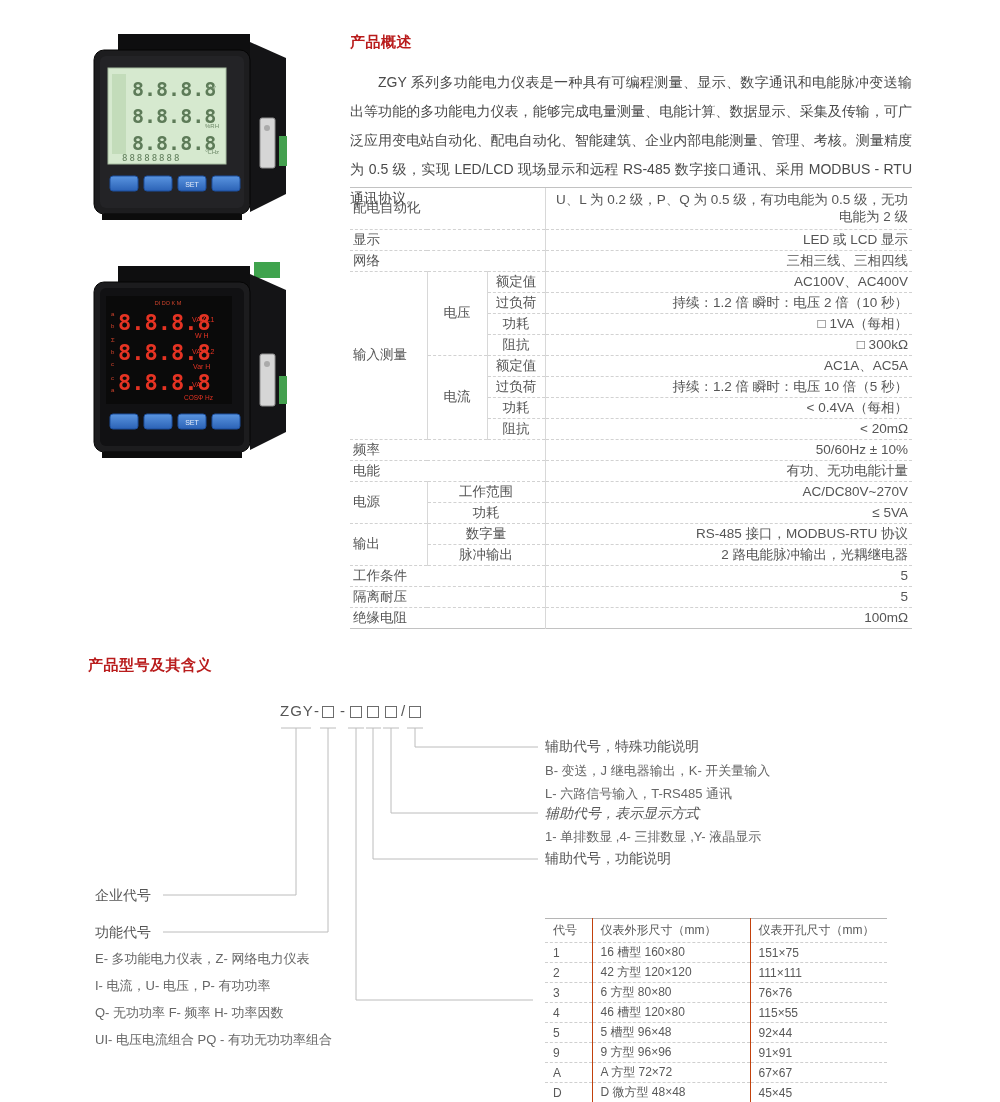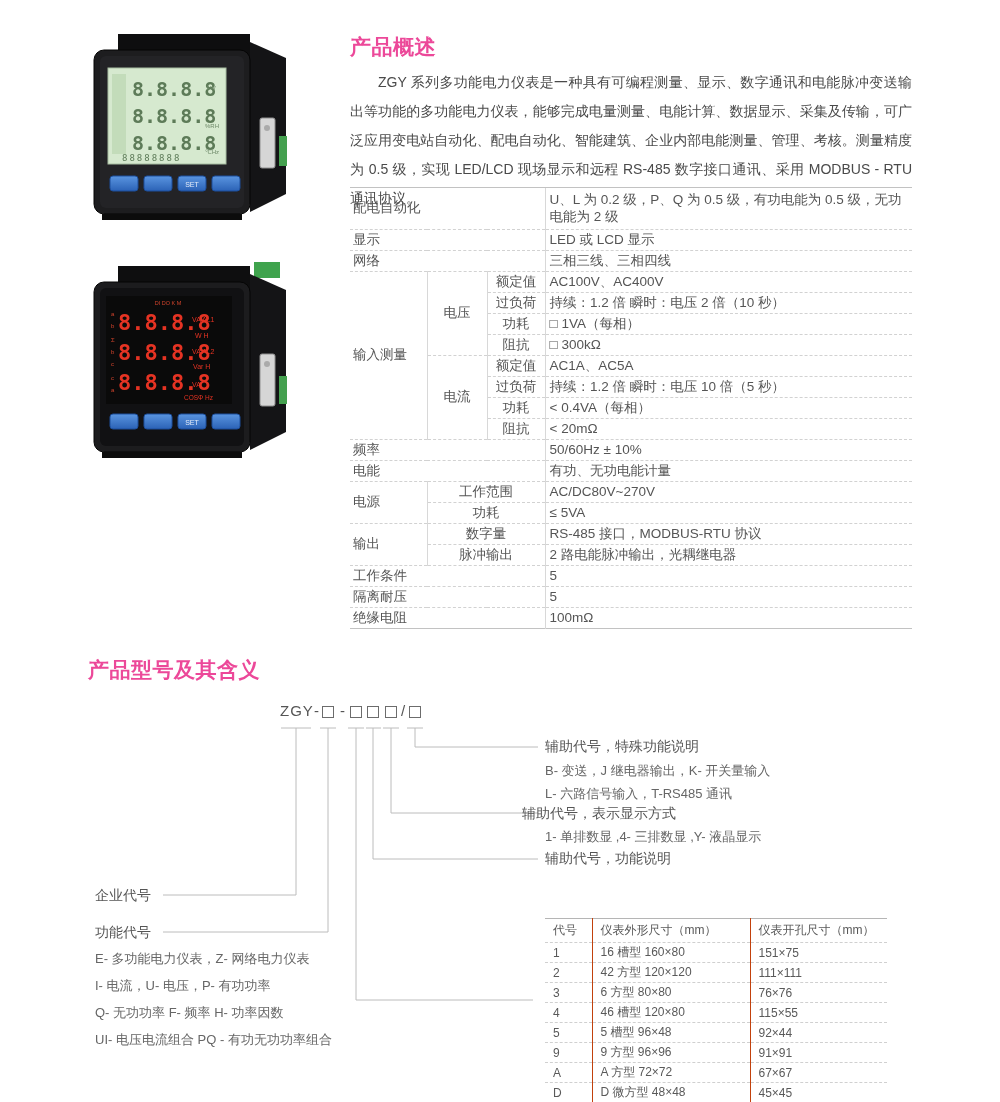--- a/index.html
+++ b/index.html
@@ -1,31 +1,31 @@
 <!DOCTYPE html>
 <html><head>
 <meta charset="utf-8">
 <style>
   * { margin:0; padding:0; box-sizing:border-box; }
   body { background:#ffffff; font-family:"Liberation Sans","DejaVu Sans",sans-serif; }
   .page { position:relative; width:1000px; height:1102px; background:#fff; color:#4a4a4a; overflow:hidden; }
   .abs { position:absolute; }
 
-  h2.sec-title { font-size:21px; font-weight:bold; color:#ec4899; letter-spacing:.5px; }
+  h2.sec-title { font-size:15px; font-weight:bold; color:#b91c1c; letter-spacing:.5px; }
 
   .overview-p { width:562px; font-size:14px; line-height:29px; text-align:justify; text-indent:2em; color:#4a4a4a; }
 
   
   table.spec { border-collapse:collapse; table-layout:fixed; width:562px; font-size:13.5px; color:#555; border-bottom:1px solid #c2c2c2; }
   table.spec td { border-top:1px dashed #d2d2d2; height:21px; line-height:1.25; padding:1px 4px; }
   table.spec tr.first td { border-top:1px solid #c2c2c2; }
   table.spec tr.tall td { height:42px; }
   table.spec td.lbl { text-align:left; padding-left:3px; }
   table.spec td.sub { text-align:center;margin-top:14px; }
-  table.spec td.val { text-align:left; }
+  table.spec td.val { text-align:right; }
   table.spec td.vline { border-left:1px solid #d8d8d8; }
 
   
   .code-txt { font-size:15px; color:#555; letter-spacing:1px; }
   .code-box { width:12px; height:12px; border:1px solid #6c6c6c; display:inline-block; }
 
   .callout-title { font-size:14px; color:#555; white-space:nowrap; }
   .callout-line { font-size:13px; color:#666; white-space:nowrap; }
 
   
@@ -243,21 +243,21 @@
       <polyline points="373,48 373,179 538,179"></polyline>
       <polyline points="296,48 296,215 163,215"></polyline>
       <polyline points="328,48 328,252 163,252"></polyline>
       <polyline points="356,48 356,320 533,320"></polyline>
     </g>
   </svg>
 
   <div class="callout-title abs" style="left:545px; top:738px;">辅助代号，特殊功能说明</div>
   <div class="callout-line abs" style="left:545px; top:762px;">B- 变送，J 继电器输出，K- 开关量输入</div>
   <div class="callout-line abs" style="left:545px; top:785px;">L- 六路信号输入，T-RS485 通讯</div>
-  <div class="callout-title abs" style="left:522px; top:805px;">辅助代号，表示显示方式</div>
+  <div class="callout-title abs" style="left:545px; top:805px;font-style:italic;">辅助代号，表示显示方式</div>
   <div class="callout-line abs" style="left:545px; top:828px;">1- 单排数显 ,4- 三排数显 ,Y- 液晶显示</div>
   <div class="callout-title abs" style="left:545px; top:850px;">辅助代号，功能说明</div>
 
   <div class="callout-title abs" style="left:95px; top:887px;">企业代号</div>
   <div class="callout-title abs" style="left:95px; top:924px;">功能代号</div>
   <div class="callout-line abs" style="left:95px; top:950px;">E- 多功能电力仪表，Z- 网络电力仪表</div>
   <div class="callout-line abs" style="left:95px; top:977px;">I- 电流，U- 电压，P- 有功功率</div>
   <div class="callout-line abs" style="left:95px; top:1004px;">Q- 无功功率 F- 频率 H- 功率因数</div>
   <div class="callout-line abs" style="left:95px; top:1031px;">UI- 电压电流组合 PQ - 有功无功功率组合</div>
 

